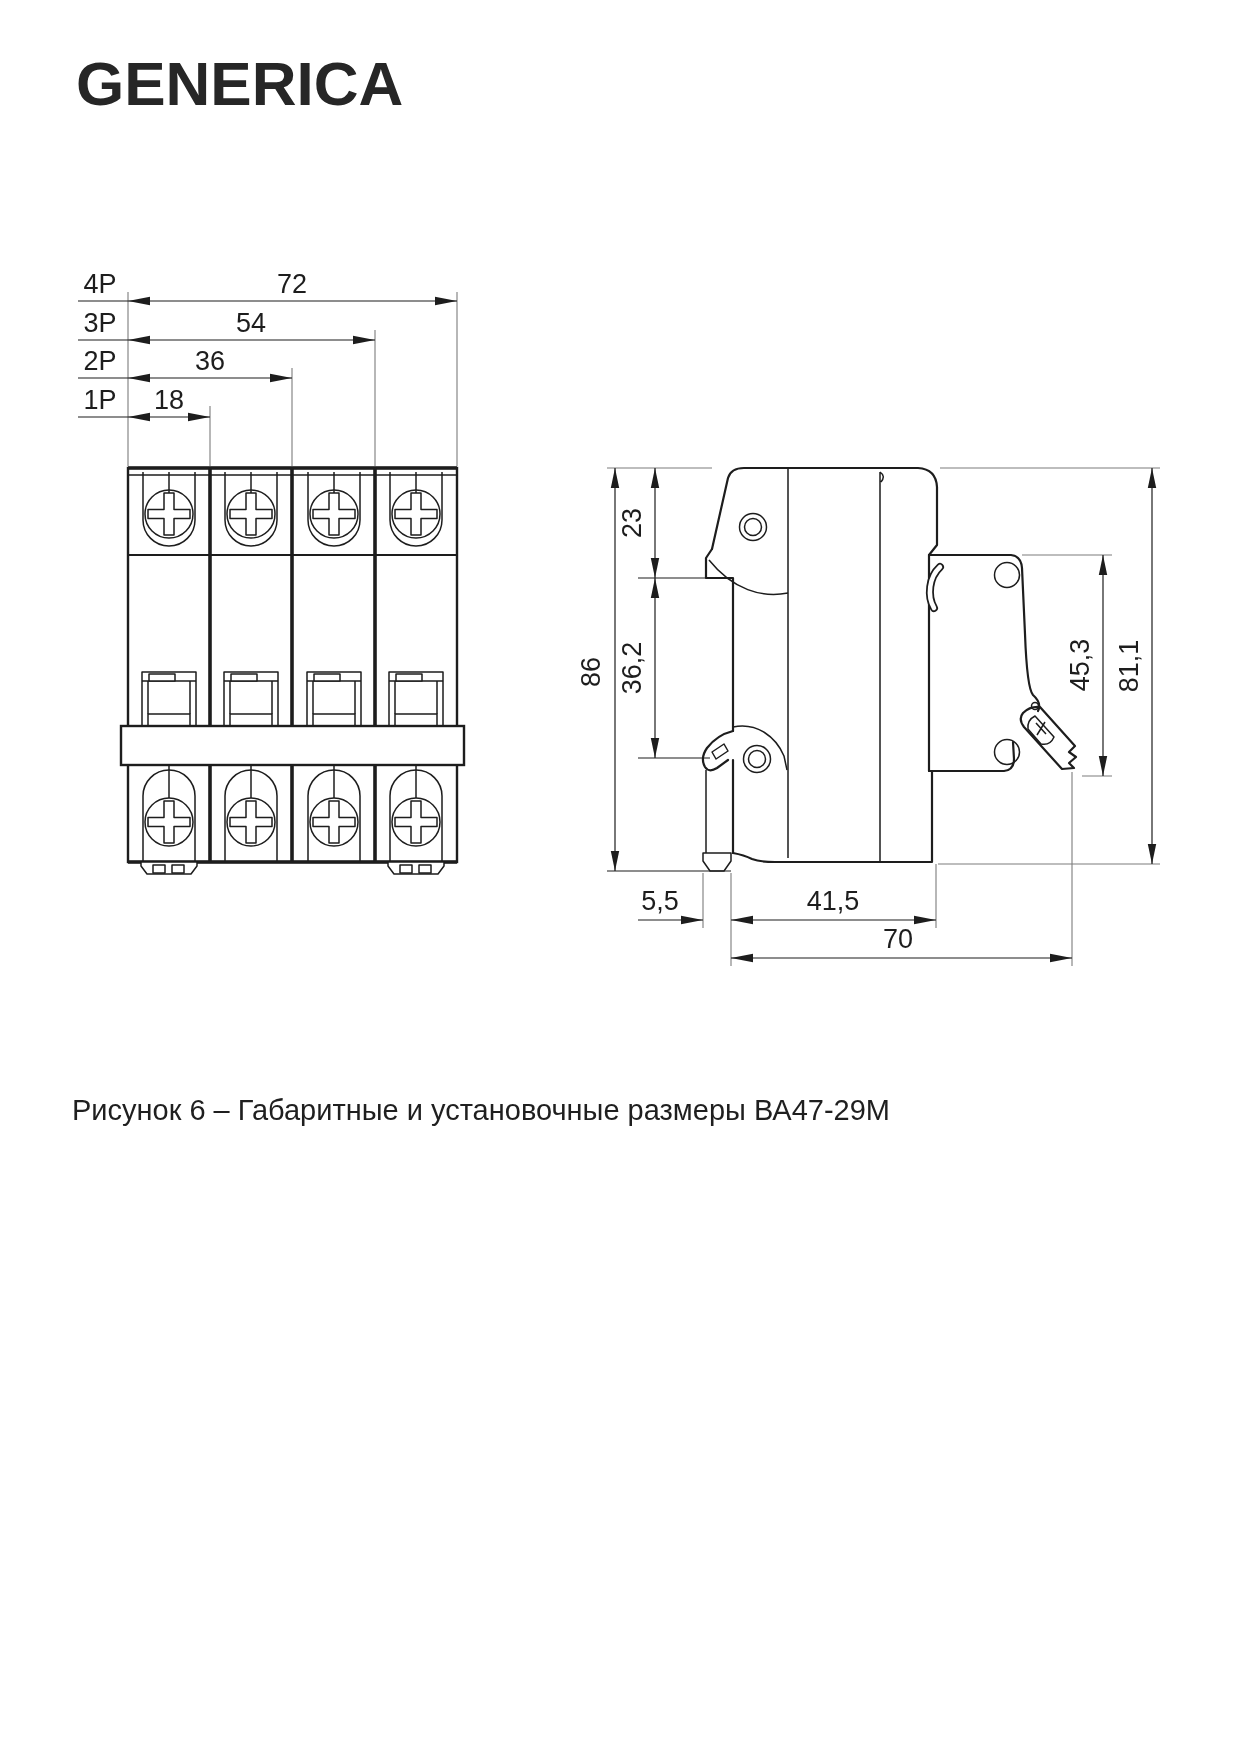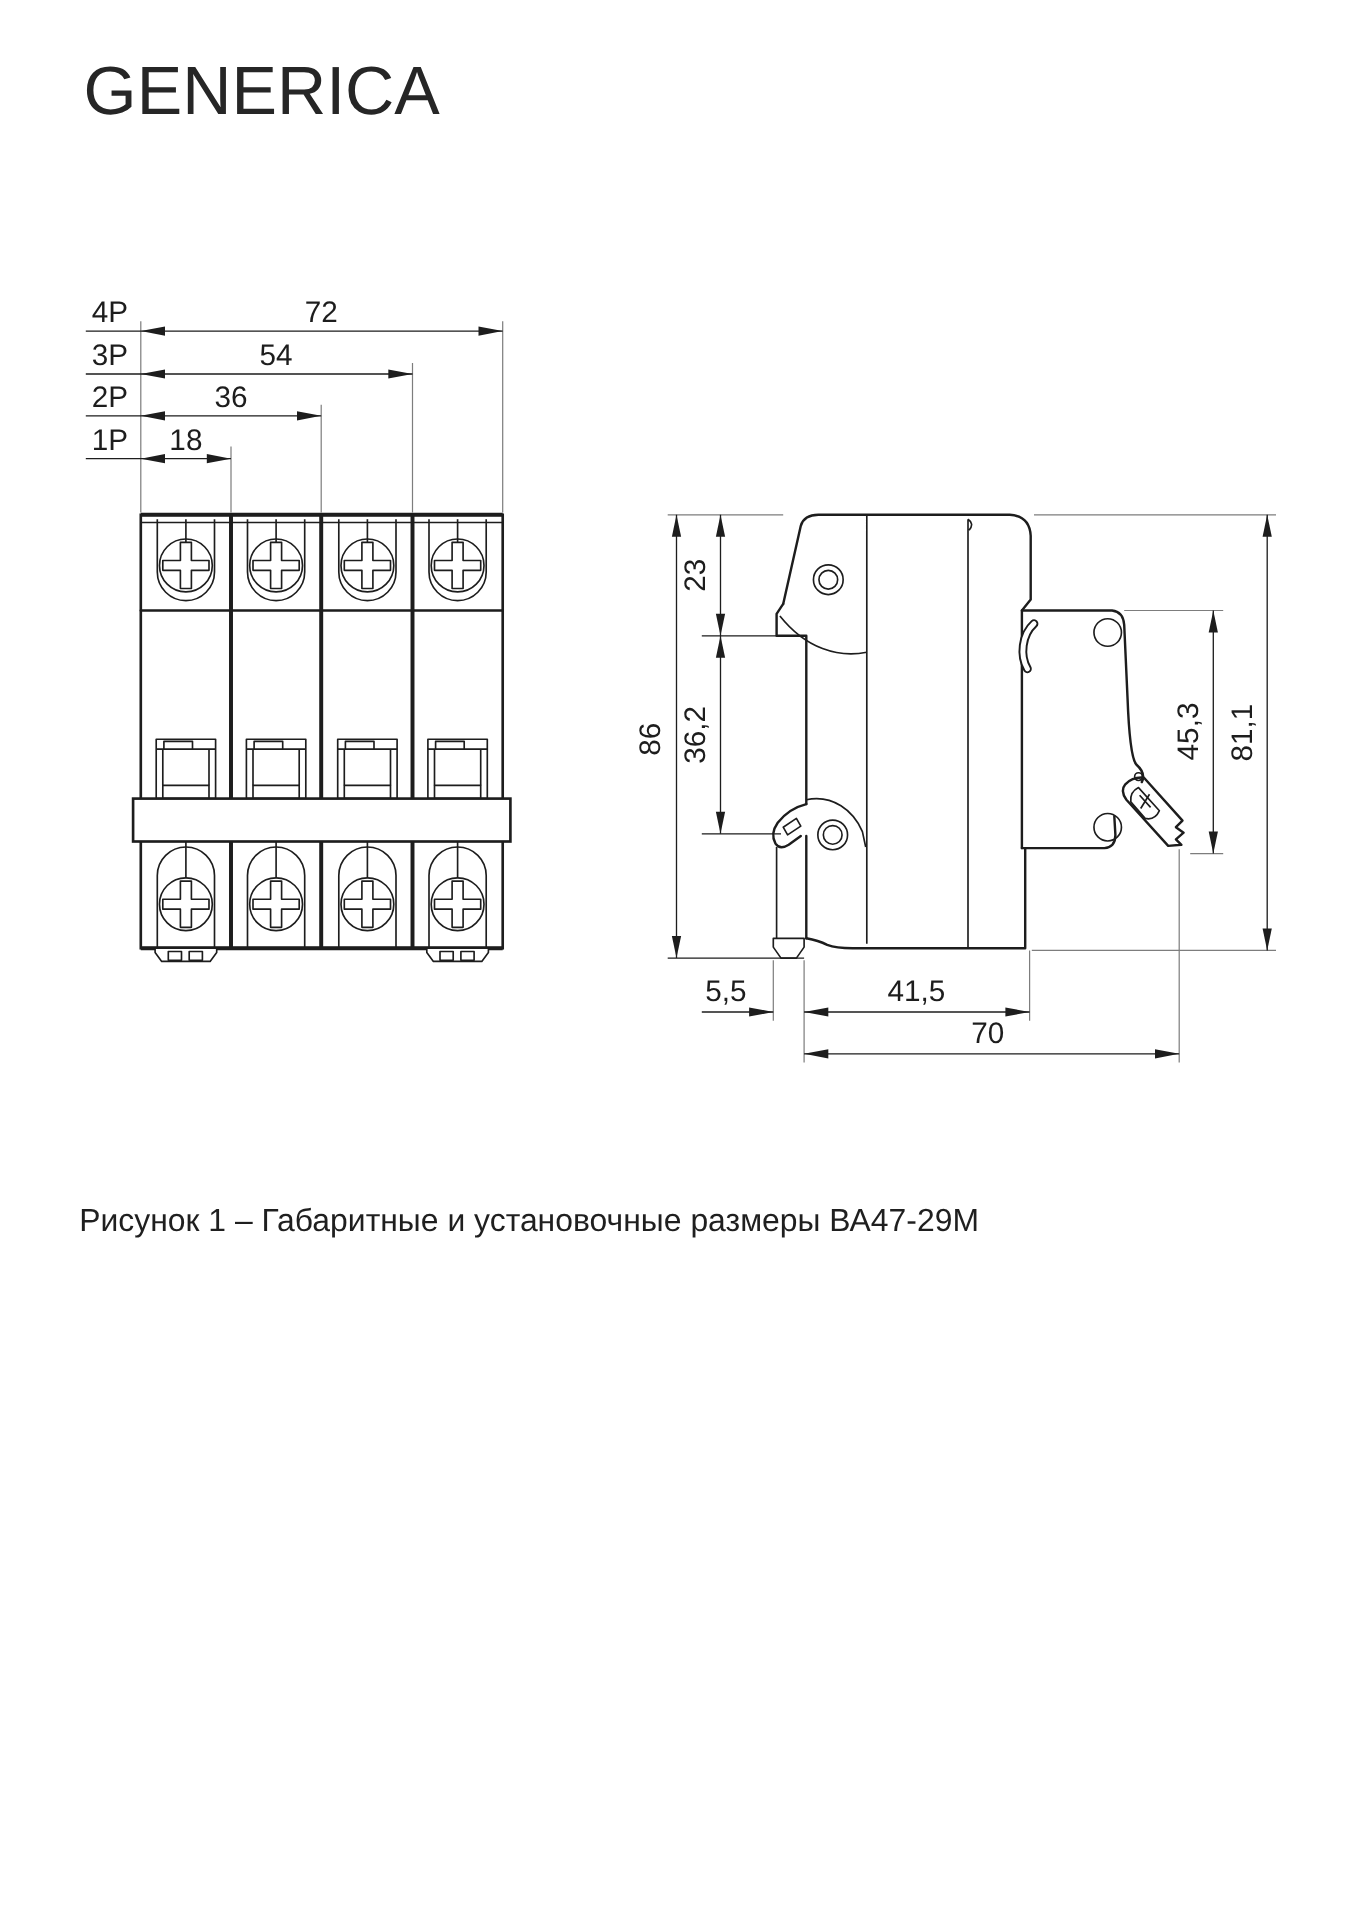--- a/index.html
+++ b/index.html
@@ -1,17 +1,17 @@
 <!DOCTYPE html>
 <html><head>
 <meta charset="utf-8">
 <style>
   html,body{margin:0;padding:0;background:#fff;}
   body{position:relative;width:1242px;height:1753px;font-family:"Liberation Sans",sans-serif;color:#1d1d1d;overflow:hidden;}
-  .logo{position:absolute;left:76px;top:48px;font-size:62px;font-weight:normal;letter-spacing:0px;color:#262626;}
+  .logo{position:absolute;left:76px;top:48px;font-size:62px;font-weight:bold;letter-spacing:0px;color:#262626;}
   .caption{position:absolute;left:72px;top:1094px;font-size:29px;color:#1f1f1f;}
   svg.drawing{position:absolute;left:0;top:0;}
   .outline{fill:none;stroke:#1d1d1d;stroke-width:2.2;stroke-linejoin:round;stroke-linecap:round;}
   .thick{fill:none;stroke:#1d1d1d;stroke-width:3.6;}
   .inner{fill:none;stroke:#1d1d1d;stroke-width:1.5;stroke-linejoin:round;}
   .whitefill{fill:#fff;stroke:#1d1d1d;stroke-width:1.5;stroke-linejoin:round;}
   .dim{stroke:#1d1d1d;stroke-width:1.2;fill:none;}
   .ext{stroke:#7d7d7d;stroke-width:1.1;fill:none;}
   .arrow{fill:#1d1d1d;stroke:none;}
   text.dimtxt{font-family:"Liberation Sans",sans-serif;font-size:27px;fill:#1d1d1d;}
@@ -193,13 +193,13 @@
     </g>
     <g>
       <path class="dim" d="M731 958 H1072"></path>
       <polygon class="arrow" points="731,958 753,953.8 753,962.2"></polygon>
       <polygon class="arrow" points="1072,958 1050,953.8 1050,962.2"></polygon>
       <text class="dimtxt" x="898" y="948" text-anchor="middle">70</text>
     </g>
   </g>
 </svg>
 
-<div class="caption">Рисунок 1 – Габаритные и установочные размеры ВА47-29М</div>
+<div class="caption">Рисунок 6 – Габаритные и установочные размеры ВА47-29М</div>
 
 </body></html>

